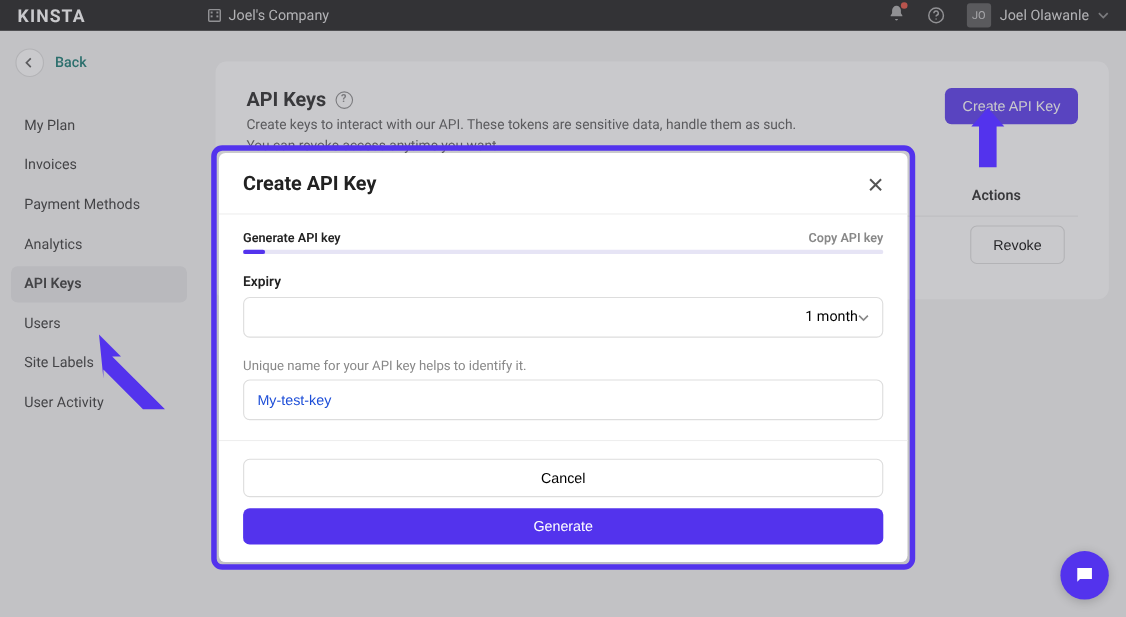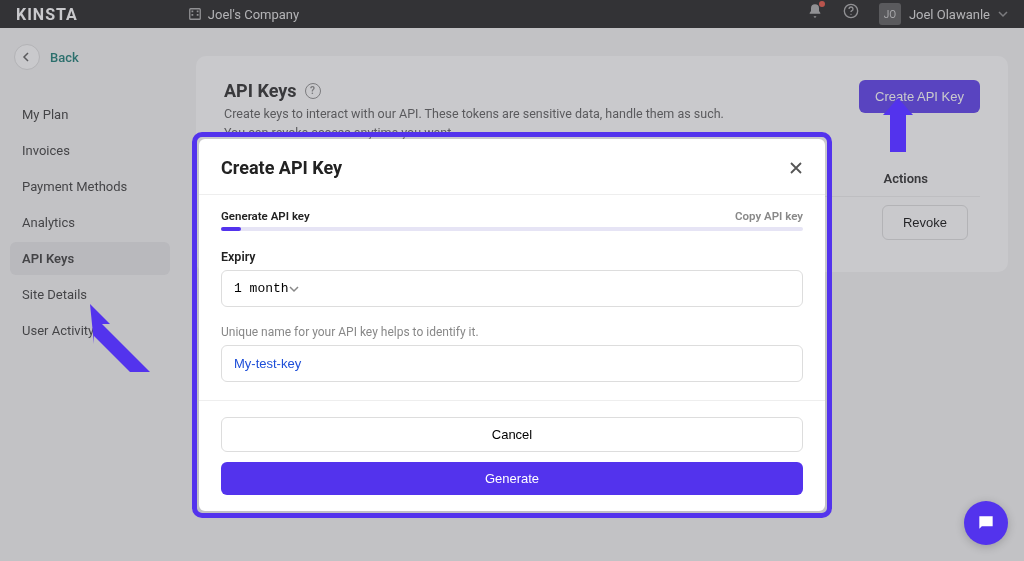--- a/index.html
+++ b/index.html
@@ -3,21 +3,21 @@
   <meta charset="utf-8">
   <style>
     * { margin: 0; padding: 0; box-sizing: border-box; }
     body { font-family: -apple-system, BlinkMacSystemFont, "Segoe UI", Roboto, sans-serif; background: #f5f5f5; width: 1024px; height: 561px; overflow: hidden; position: relative; }
     
     .topbar { background: #1a1a1a; height: 28px; display: flex; align-items: center; padding: 0 16px; justify-content: space-between; }
     .topbar-left { display: flex; align-items: center; gap: 110px; }
     .logo { color: #fff; font-weight: 700; font-size: 16px; letter-spacing: 1px; }
     .company { color: #ddd; font-size: 13px; display: flex; align-items: center; gap: 6px; }
     .company-icon { width: 14px; height: 14px; fill: #aaa; }
-    .topbar-right { display: flex; gap: 20px; }
+    .topbar-right { display: flex; align-items: center; gap: 20px; }
     .bell-wrap { position: relative; }
     .notif-dot { position: absolute; top: -2px; right: -2px; width: 6px; height: 6px; background: #e74c3c; border-radius: 50%; }
     .topbar-icon { width: 16px; height: 16px; fill: #aaa; }
     .user-wrap { display: flex; align-items: center; gap: 8px; }
     .avatar { width: 22px; height: 22px; background: #555; border-radius: 3px; font-size: 10px; color: #ccc; display: flex; align-items: center; justify-content: center; }
     .username { color: #ddd; font-size: 13px; }
     .chev { width: 10px; height: 10px; fill: #888; }
     
     .page { display: flex; height: calc(100% - 40px); position: relative; }
     
@@ -50,21 +50,21 @@
     .modal-title { font-size: 18px; font-weight: 700; color: #222; }
     .close-x { width: 14px; height: 14px; cursor: pointer; fill: #555; }
     .modal-body { padding: 14px 22px 18px; }
     .steps { display: flex; justify-content: space-between; margin-bottom: 4px; }
     .step { font-size: 11.5px; font-weight: 600; color: #888; }
     .step.active { color: #222; }
     .progress-track { height: 4px; background: #e6e4f5; border-radius: 2px; margin-bottom: 18px; position: relative; }
     .progress-fill { position: absolute; left: 0; top: 0; bottom: 0; width: 20px; background: #5333ed; border-radius: 2px; }
     
     .field-label { font-size: 12.5px; font-weight: 600; color: #222; margin-bottom: 6px; display: block; }
-    .select { width: 100%; border: 1px solid #ddd; border-radius: 6px; padding: 10px 12px; font-size: 13px; display: flex; justify-content: flex-start; align-items: center; cursor: pointer; margin-bottom: 18px; font-family: Liberation Mono, monospace; }
+    .select { width: 100%; border: 1px solid #ddd; border-radius: 6px; padding: 10px 12px; font-size: 13px; display: flex; justify-content: flex-end; align-items: center; cursor: pointer; margin-bottom: 18px; }
     .select-chev { width: 10px; height: 10px; fill: #888; }
     .field-help { font-size: 12px; color: #888; margin-bottom: 6px; }
     .text-input { width: 100%; border: 1px solid #ddd; border-radius: 6px; padding: 10px 12px; font-size: 13px; color: #1d4ed8; }
     
     .modal-footer { padding: 16px 22px; border-top: 1px solid #eee; display: flex; justify-content: flex-end; gap: 10px; flex-direction: column; }
     .btn-cancel { background: #fff; border: 1px solid #ddd; border-radius: 6px; padding: 9px 18px; font-size: 13px; cursor: pointer; }
     
     .arrow-annot { position: absolute; pointer-events: none; }
     .arrow-annot.ar1 { left: 80px; top: 294px; }
     .arrow-annot.ar2 { left: 858px; top: 90px; }
@@ -121,21 +121,22 @@
           </svg>
       </span>
       <span class="back-label">Back</span>
     </div>
     <div id="nav">
         <div class="nav-item">My Plan</div>
         <div class="nav-item">Invoices</div>
         <div class="nav-item">Payment Methods</div>
         <div class="nav-item">Analytics</div>
         <div class="nav-item active">API Keys</div>
-        <div class="nav-item">Site Details</div>
+        <div class="nav-item">Users</div>
+        <div class="nav-item">Site Labels</div>
         <div class="nav-item">User Activity</div>
       </div>
   </div>
 
   <div class="main">
     <div class="card">
       <div class="page-header">
         <div>
           <div class="page-title-row">
             <span class="page-title">API Keys</span>

